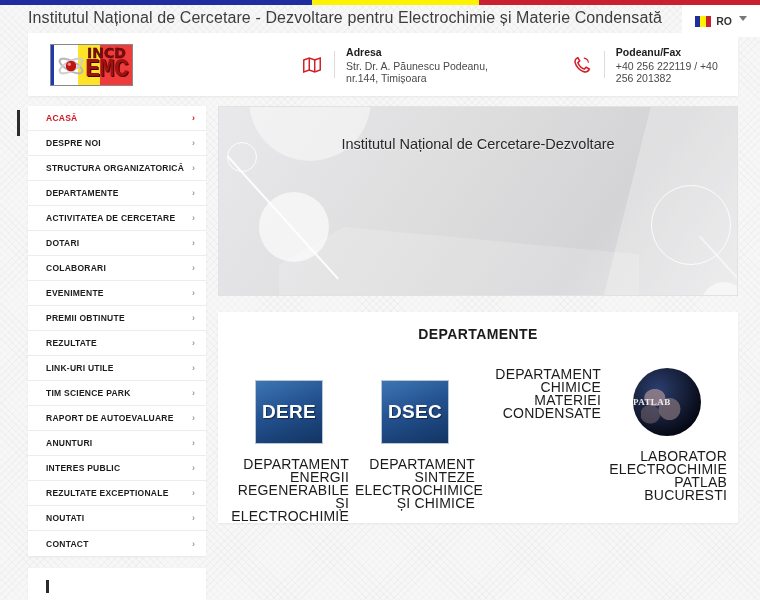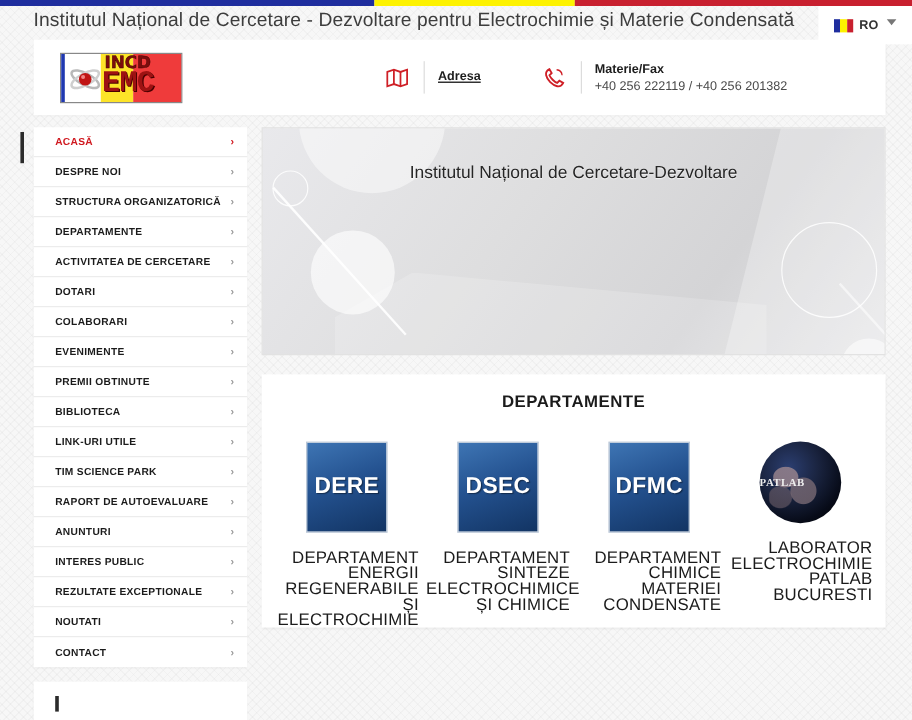--- a/index.html
+++ b/index.html
@@ -82,21 +82,21 @@
     position: absolute; left: 34px; top: 12px;
     font-family: Liberation Mono, monospace;
     font-size: 25px; font-weight: bold; line-height: 25px;
     color: #9e1212; letter-spacing: -.5px;
     text-shadow: 1px 1px 0 #4a0000;
   }
 
   .contact-block {
     display: flex; align-items: center; gap: 11px;
   }
-  #contact-address { margin-left: 168px; text-decoration: underline; }
+  #contact-address { margin-left: 168px; }
   #contact-phone   { margin-left: 50px; }
   .contact-ico { width: 22px; height: 22px; color: #cf2027; flex: none; }
   .contact-div { width: 1px; height: 27px; background: #dcdcdc; }
   .contact-text .ct-title {
     font-size: 10.5px; font-weight: bold; color: #1d1d1d; margin-bottom: 2px;
   }
   .contact-text .ct-value { font-size: 10.5px; color: #4a4a4a; }
 
   
   #layout { display: flex; margin: 10px 22px 0 28px; gap: 12px; }
@@ -186,21 +186,21 @@
     box-shadow: 0 1px 2px rgba(0,0,0,.06);
     min-height: 190px;
   }
   #dept-heading {
     text-align: center; font-size: 14px; font-weight: bold;
     color: #1b1b1b; letter-spacing: .4px; margin-bottom: 26px;
   }
   #dept-grid { display: flex; justify-content: space-around; }
   .dept-card { width: 120px; text-align: center; cursor: pointer; }
   .dept-tile {
-    width: 68px; height: 76px; margin: 0 auto 14px auto;
+    width: 68px; height: 64px; margin: 12px auto 14px auto;
     background: linear-gradient(160deg, #3e75b4 0%, #245290 45%, #123463 100%);
     border: 1px solid #b9c6d6;
     display: flex; align-items: center; justify-content: center;
     color: #fff; font-size: 19px; font-weight: bold; letter-spacing: .3px;
     text-shadow: 1px 1px 1px rgba(0,0,0,.45);
   }
   .dept-globe {
     width: 68px; height: 68px; margin: 0 auto 14px auto;
     border-radius: 50%;
     background: radial-gradient(circle at 36% 32%, #2b3e70 0%, #1a2440 38%, #070b18 72%, #000 100%);
@@ -265,31 +265,32 @@
   </div>
 
   <div class="contact-block" id="contact-address">
     <svg class="contact-ico" viewBox="0 0 24 24" fill="none" stroke="currentColor" stroke-width="1.6">
       <path d="M3 6.5 L9 4.5 L15 6.5 L21 4.5 L21 17.5 L15 19.5 L9 17.5 L3 19.5 Z"></path>
       <path d="M9 4.5 L9 17.5 M15 6.5 L15 19.5"></path>
     </svg>
     <div class="contact-div"></div>
     <div class="contact-text">
       <div class="ct-title">Adresa</div>
+      <div class="ct-value">Str. Dr. A. Păunescu Podeanu, nr.144, Timișoara</div>
     </div>
   </div>
 
   <div class="contact-block" id="contact-phone">
     <svg class="contact-ico" viewBox="0 0 24 24" fill="none" stroke="currentColor" stroke-width="1.7">
       <path d="M7.5 4 C5.5 5 4 7 4.5 9.5 C5.5 14 10 18.5 14.5 19.5 C17 20 19 18.5 20 16.5 L16.5 14.5 L14.5 16.5 C12 15.5 8.5 12 7.5 9.5 L9.5 7.5 Z"></path>
       <path d="M14 4.5 a5.5 5.5 0 0 1 5 5" stroke-width="1.2"></path>
     </svg>
     <div class="contact-div"></div>
     <div class="contact-text">
-      <div class="ct-title">Materie/Fax</div>
+      <div class="ct-title">Podeanu/Fax</div>
       <div class="ct-value">+40 256 222119 / +40 256 201382</div>
     </div>
   </div>
 </div>
 
 <div id="layout">
 
   <div id="sidebar">
     <div class="side-accent"></div>
     <div class="side-panel" id="side-menu">
@@ -323,21 +324,21 @@
         </div>
         <div class="menu-item">
           <span class="mi-label">EVENIMENTE</span>
           <span class="mi-chev">›</span>
         </div>
         <div class="menu-item">
           <span class="mi-label">PREMII OBTINUTE</span>
           <span class="mi-chev">›</span>
         </div>
         <div class="menu-item">
-          <span class="mi-label">BIBLIOTECA</span>
+          <span class="mi-label">REZULTATE</span>
           <span class="mi-chev">›</span>
         </div>
         <div class="menu-item">
           <span class="mi-label">LINK-URI UTILE</span>
           <span class="mi-chev">›</span>
         </div>
         <div class="menu-item">
           <span class="mi-label">TIM SCIENCE PARK</span>
           <span class="mi-chev">›</span>
         </div>
@@ -397,21 +398,20 @@
       <div id="dept-grid">
           <div class="dept-card">
             <div class="dept-tile">DERE</div>
             <div class="dept-name">DEPARTAMENT ENERGII REGENERABILE ȘI ELECTROCHIMIE</div>
           </div>
           <div class="dept-card">
             <div class="dept-tile">DSEC</div>
             <div class="dept-name">DEPARTAMENT SINTEZE ELECTROCHIMICE ȘI CHIMICE</div>
           </div>
           <div class="dept-card">
-            <div class="dept-tile">DFMC</div>
             <div class="dept-name">DEPARTAMENT CHIMICE MATERIEI CONDENSATE</div>
           </div>
           <div class="dept-card">
             <div class="dept-globe">
               <div class="continents"></div>
               <span class="globe-label">PATLAB</span>
             </div>
             <div class="dept-name">LABORATOR ELECTROCHIMIE PATLAB BUCURESTI</div>
           </div>
         </div>

